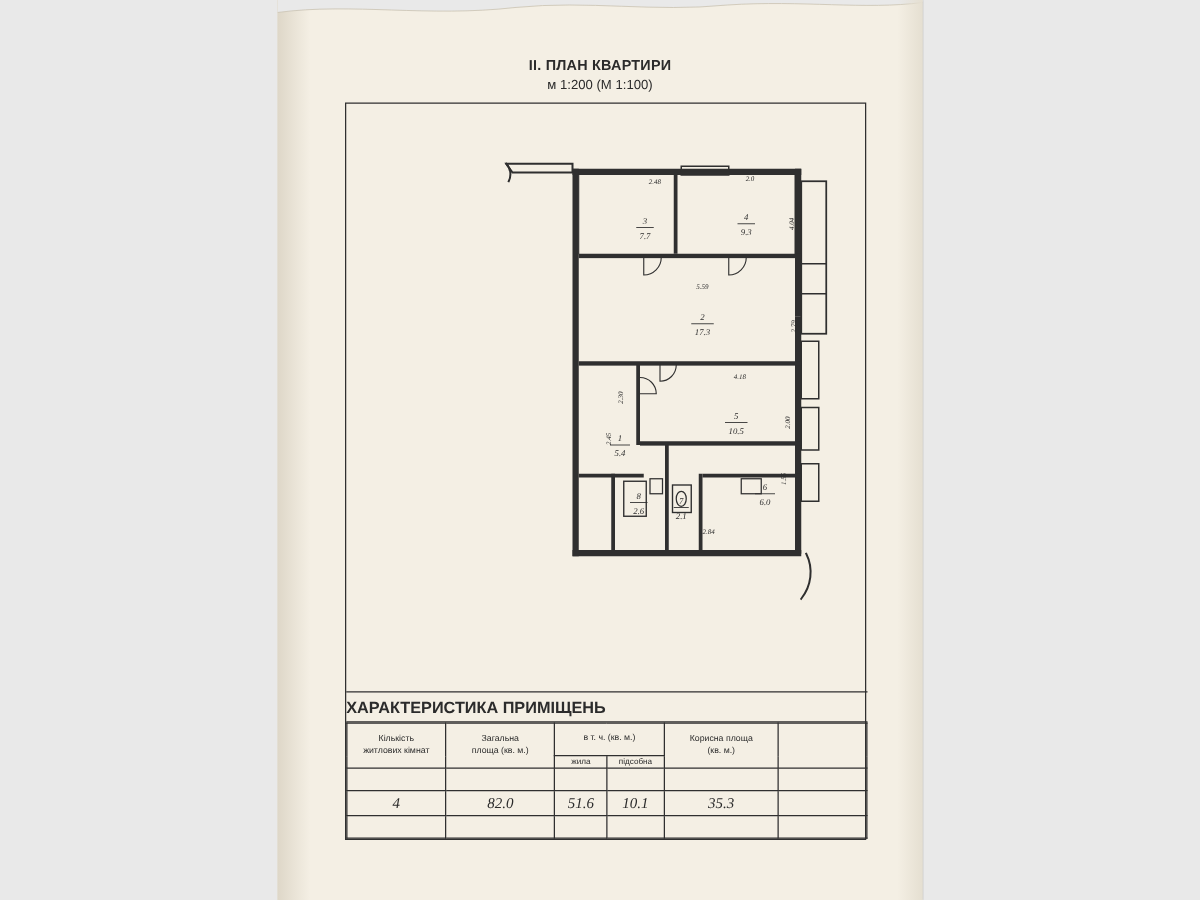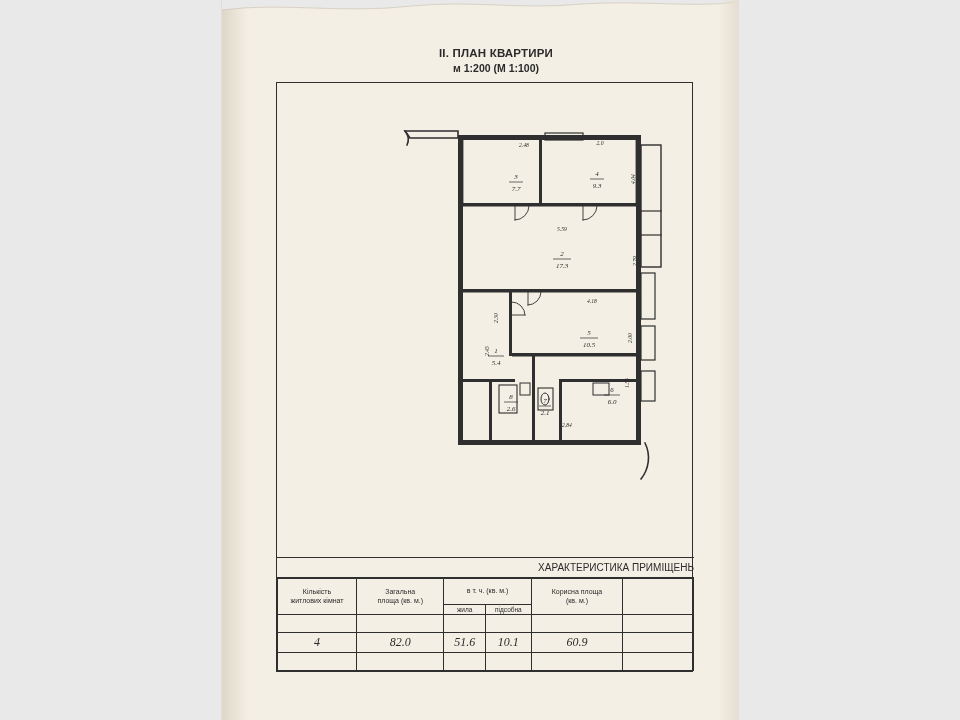--- a/index.html
+++ b/index.html
@@ -56,24 +56,23 @@
     pointer-events: none;
   }
 
   
   .title {
     position: absolute;
     width: 516px;
     text-align: center;
     color: #2b2b2b;
     font-weight: bold;
-    margin-left: 16px;
   }
   #title-main { top: 47px; font-size: 11.5px; letter-spacing: .2px; }
-  #title-scale { top: 62px; font-size: 10.5px; font-weight: bold; }
+  #title-scale { top: 62px; font-size: 10.5px; font-weight: normal; }
 
   
   #frame {
     position: absolute;
     left: 54px;
     top: 82px;
     width: 417px;
     height: 590px;
     border: 1.4px solid #2f2f2f;
     box-sizing: border-box;
@@ -90,23 +89,23 @@
   
   #char-table {
     position: absolute;
     left: 0;
     bottom: 0;
     width: 417px;
     border-top: 1.4px solid #2f2f2f;
     box-sizing: border-box;
   }
   #char-title {
-    text-align: right;
-    font-size: 10px;
-    font-weight: normal;
+    text-align: left;
+    font-size: 13px;
+    font-weight: bold;
     color: #2b2b2b;
     padding: 4px 0 4px 0;
     border-bottom: 1.2px solid #2f2f2f;
   }
   table.chars {
     width: 100%;
     border-collapse: collapse;
     font-size: 7px;
     color: #2b2b2b;
   }
@@ -306,21 +305,21 @@
             <td></td>
             <td></td>
             <td></td>
             <td></td>
           </tr>
           <tr class="values">
             <td>4</td>
             <td>82.0</td>
             <td>51.6</td>
             <td>10.1</td>
-            <td>60.9</td>
+            <td>35.3</td>
             <td></td>
           </tr>
           <tr class="blank-row">
             <td></td>
             <td></td>
             <td></td>
             <td></td>
             <td></td>
             <td></td>
           </tr>

